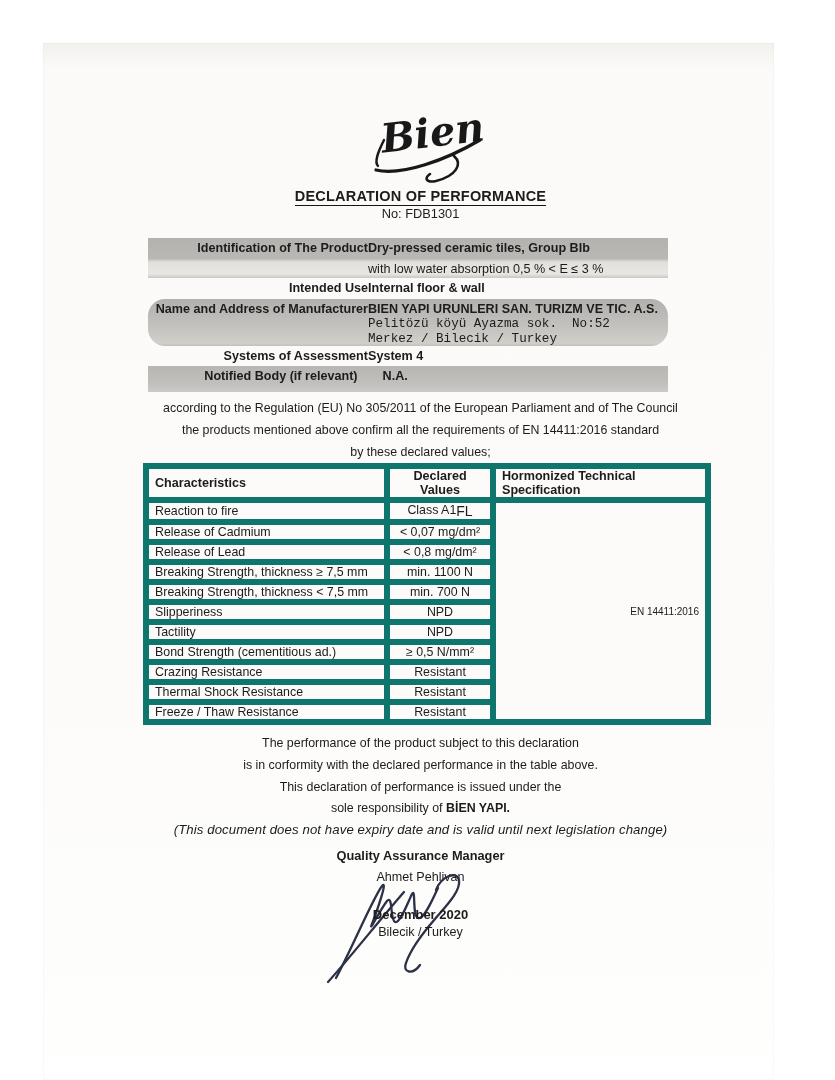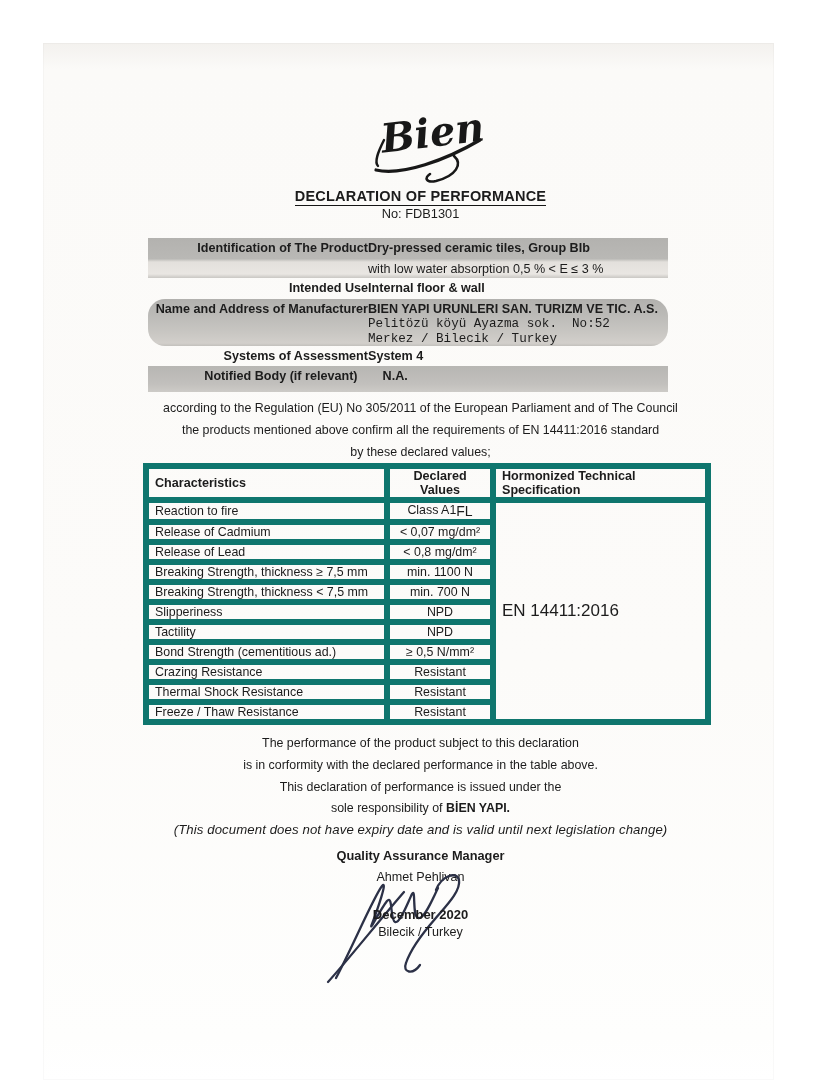--- a/index.html
+++ b/index.html
@@ -37,21 +37,21 @@
   .intro1 { top:401px; font-size:12.4px; }
   .intro2 { top:423px; font-size:12.4px; }
   .intro3 { top:445px; font-size:12.4px; }
   
   .char-table { position:absolute; left:143px; top:463px; border-collapse:collapse; font-size:12.4px; table-layout:fixed; }
   .char-table th, .char-table td { border:6px solid #0f766e; padding:0 6px; height:20px; box-sizing:border-box; }
   .char-table th { text-align:left; font-size:12.6px; border-bottom-width:2px; }
   .char-table .c1 { width:241px; }
   .char-table .c2 { width:106px; text-align:center; }
   .char-table .c3 { width:215px; }
-  .char-table td.spec { text-align:left; vertical-align:middle; font-size:17px; }
+  .char-table td.spec { text-align:right; vertical-align:middle; font-size:10px; }
   .char-table th.c2h { text-align:center; }
   sub.fl { font-size:14px; vertical-align:-2px; letter-spacing:0; }
   
   .f1 { top:736px; font-size:12.4px; }
   .f2 { top:758px; font-size:12.4px; }
   .f3 { top:780px; font-size:12.4px; }
   .f4 { top:801px; font-size:12.4px; }
   .fnote { top:822px; font-size:13.2px; font-style:italic; letter-spacing:0.1px; }
   .frole { top:848px; font-size:12.8px; font-weight:bold; }
   .fname { top:870px; font-size:12.6px; }

